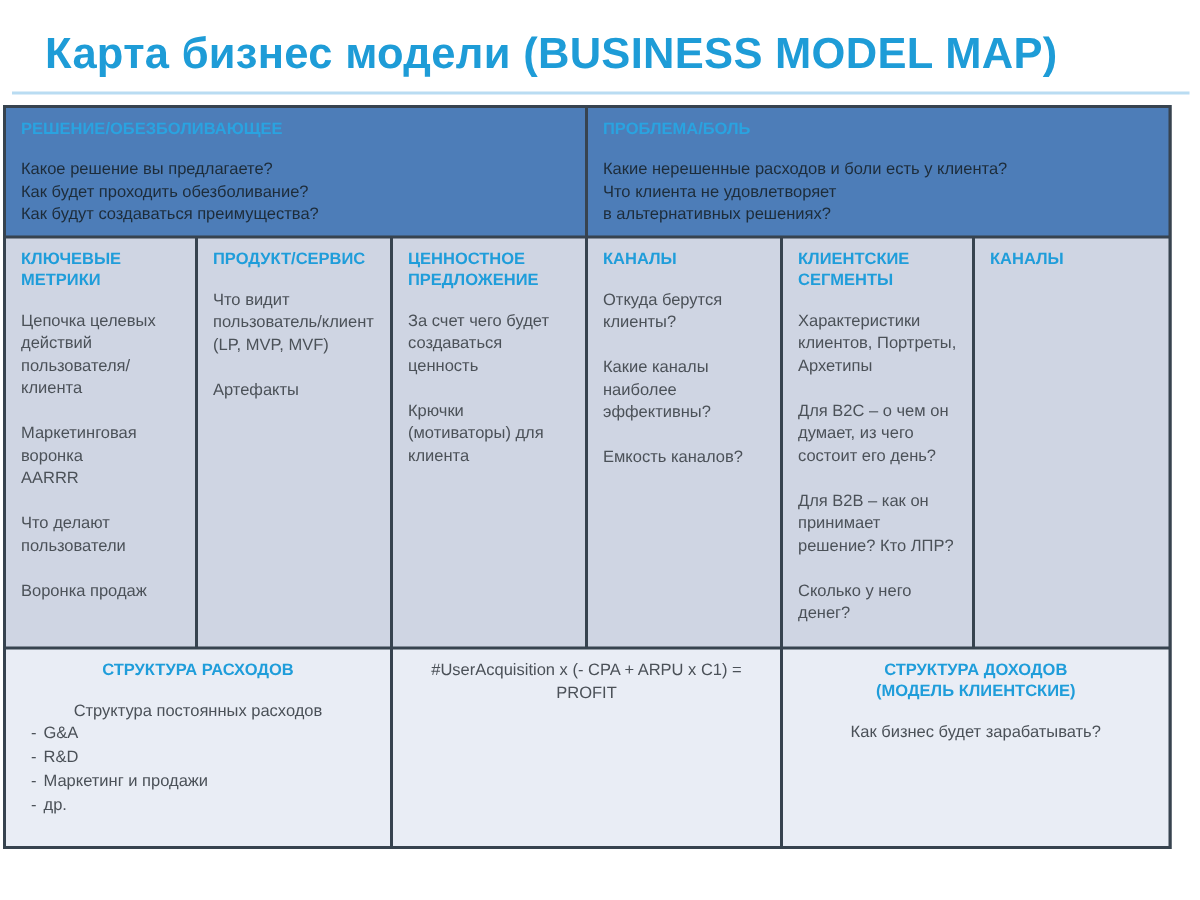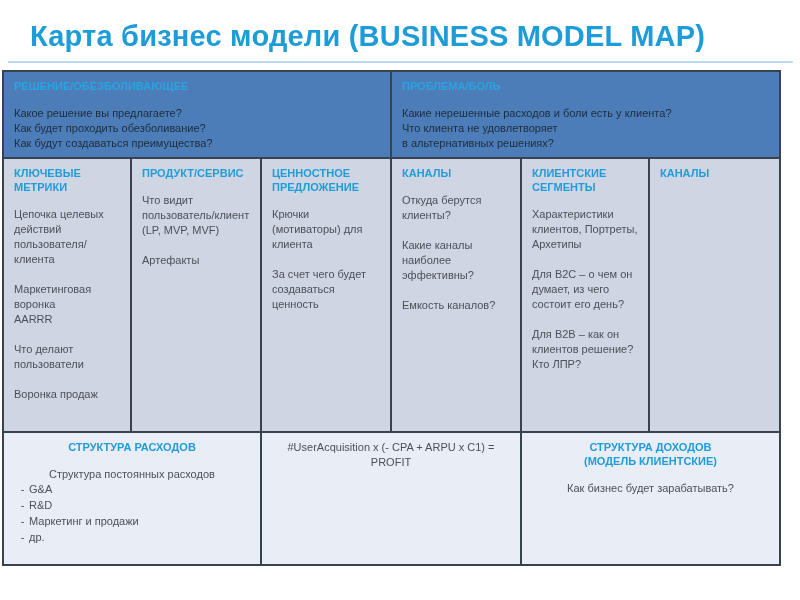--- a/index.html
+++ b/index.html
@@ -102,38 +102,39 @@
   <div class="cell mid">
     <div class="hdr">ПРОДУКТ/СЕРВИС</div>
     <div>
         <p class="para">Что видит пользователь/клиент (LP, MVP, MVF)</p>
         <p class="para">Артефакты</p>
       </div>
   </div>
   <div class="cell mid">
     <div class="hdr">ЦЕННОСТНОЕ ПРЕДЛОЖЕНИЕ</div>
     <div>
+        <p class="para">За счет чего будет создаваться ценность</p>
         <p class="para">Крючки (мотиваторы) для клиента</p>
-        <p class="para">За счет чего будет создаваться ценность</p>
       </div>
   </div>
   <div class="cell mid">
     <div class="hdr">КАНАЛЫ</div>
     <div>
         <p class="para">Откуда берутся клиенты?</p>
         <p class="para">Какие каналы наиболее эффективны?</p>
         <p class="para">Емкость каналов?</p>
       </div>
   </div>
   <div class="cell mid">
     <div class="hdr">КЛИЕНТСКИЕ СЕГМЕНТЫ</div>
     <div>
         <p class="para">Характеристики клиентов, Портреты, Архетипы</p>
         <p class="para">Для B2C – о чем он думает, из чего состоит его день?</p>
-        <p class="para">Для B2B – как он клиентов решение? Кто ЛПР?</p>
+        <p class="para">Для B2B – как он принимает решение? Кто ЛПР?</p>
+        <p class="para">Сколько у него денег?</p>
       </div>
   </div>
   <div class="cell mid">
     <div class="hdr">КАНАЛЫ</div>
   </div>
 
   <div class="cell bot span2">
     <div class="hdr">СТРУКТУРА РАСХОДОВ</div>
     <div>
         <p class="para">Структура постоянных расходов</p>

